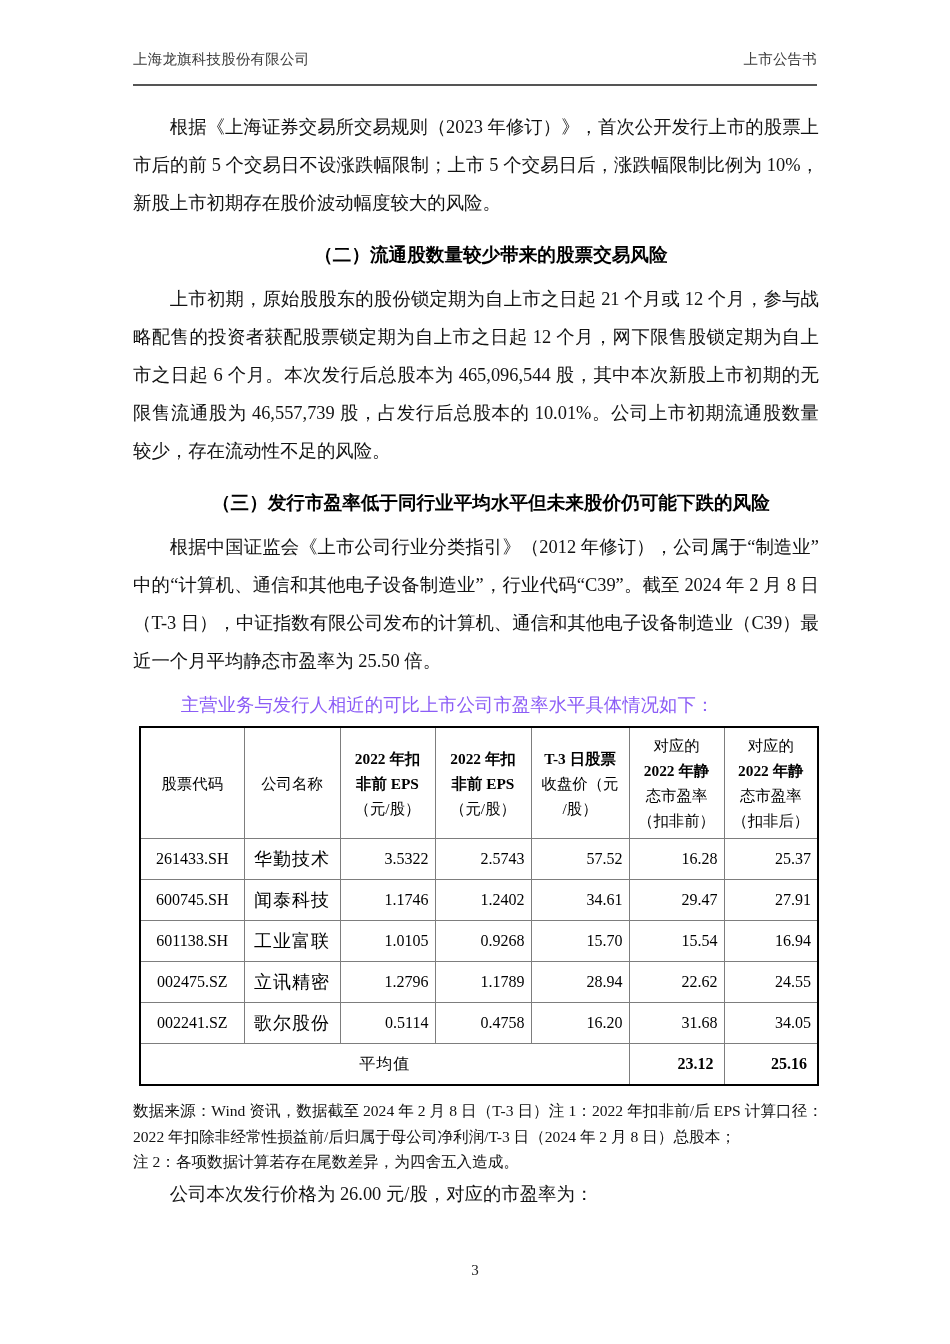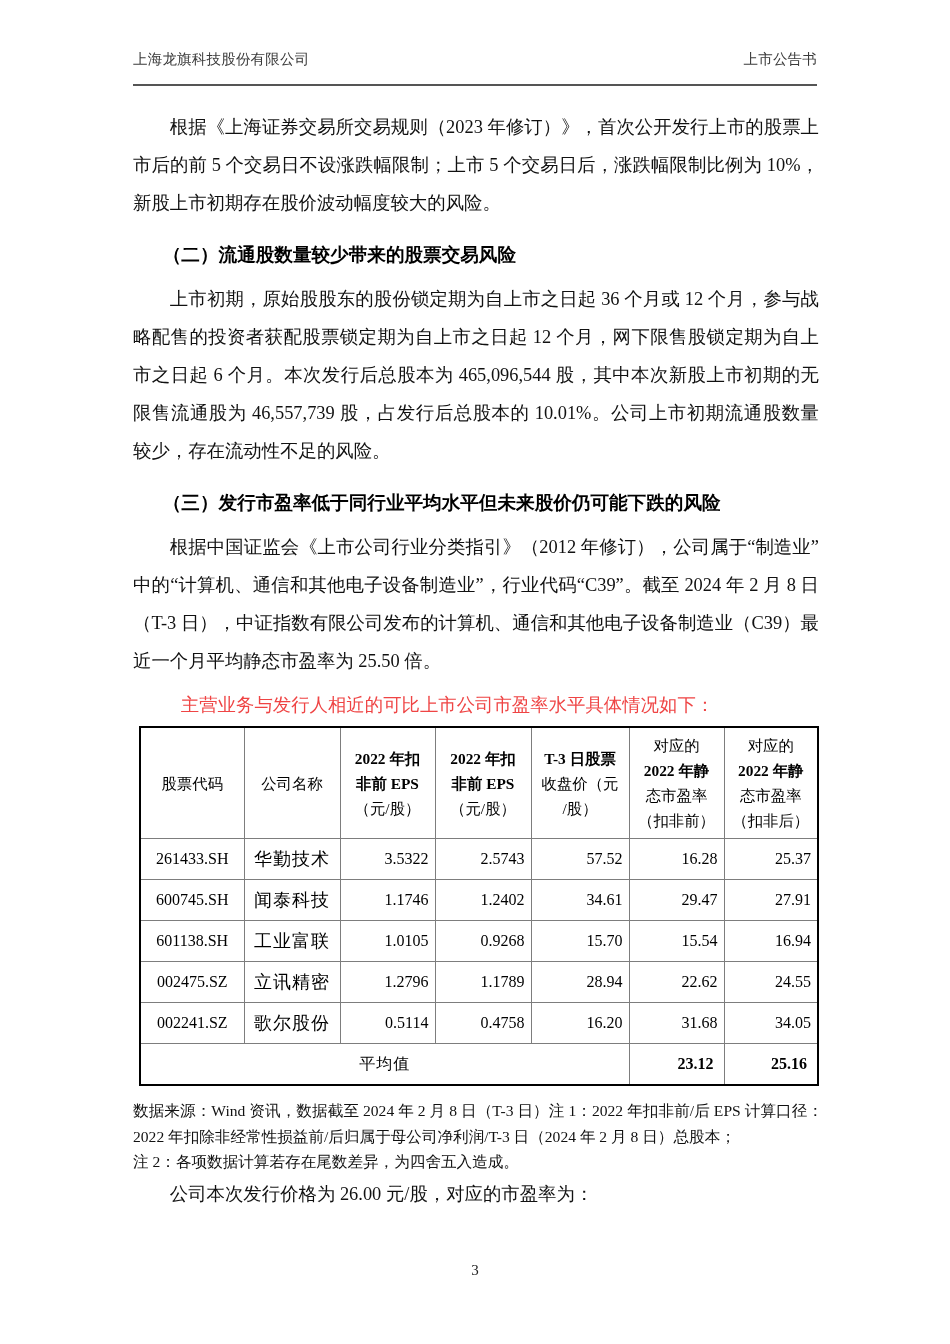--- a/index.html
+++ b/index.html
@@ -60,28 +60,29 @@
     text-indent: 2em;
     color: #111111;
   }
   h3.subhead {
     margin: 14px 0 6px 0;
     font-size: 18.6px;
     line-height: 38px;
     font-weight: bold;
     text-indent: 1.6em;
     color: #000000;
+    text-align: center;
   }
 
   .table-caption {
     margin: 8px 0 4px 0;
     font-size: 18.4px;
     line-height: 34px;
     text-indent: 2.6em;
-    color: #ef4444;
+    color: #8b5cf6;
   }
 
   
   table.pe-table {
     border-collapse: collapse;
     width: 678px;
     margin: 0 0 0 6px;
     table-layout: fixed;
     border: 2px solid #000000;
     font-size: 15.6px;
@@ -158,21 +159,21 @@
     <span>上市公告书</span>
   </div>
   <div class="header-rule"></div>
 
   <div class="content">
 
     <p class="para">根据《上海证券交易所交易规则（2023 年修订）》，首次公开发行上市的股票上市后的前 5 个交易日不设涨跌幅限制；上市 5 个交易日后，涨跌幅限制比例为 10%，新股上市初期存在股价波动幅度较大的风险。</p>
 
     <h3 class="subhead">（二）流通股数量较少带来的股票交易风险</h3>
 
-    <p class="para">上市初期，原始股股东的股份锁定期为自上市之日起 36 个月或 12 个月，参与战略配售的投资者获配股票锁定期为自上市之日起 12 个月，网下限售股锁定期为自上市之日起 6 个月。本次发行后总股本为 465,096,544 股，其中本次新股上市初期的无限售流通股为 46,557,739 股，占发行后总股本的 10.01%。公司上市初期流通股数量较少，存在流动性不足的风险。</p>
+    <p class="para">上市初期，原始股股东的股份锁定期为自上市之日起 21 个月或 12 个月，参与战略配售的投资者获配股票锁定期为自上市之日起 12 个月，网下限售股锁定期为自上市之日起 6 个月。本次发行后总股本为 465,096,544 股，其中本次新股上市初期的无限售流通股为 46,557,739 股，占发行后总股本的 10.01%。公司上市初期流通股数量较少，存在流动性不足的风险。</p>
 
     <h3 class="subhead">（三）发行市盈率低于同行业平均水平但未来股价仍可能下跌的风险</h3>
 
     <p class="para">根据中国证监会《上市公司行业分类指引》（2012 年修订），公司属于“制造业”中的“计算机、通信和其他电子设备制造业”，行业代码“C39”。截至 2024 年 2 月 8 日（T-3 日），中证指数有限公司发布的计算机、通信和其他电子设备制造业（C39）最近一个月平均静态市盈率为 25.50 倍。</p>
 
     <p class="table-caption">主营业务与发行人相近的可比上市公司市盈率水平具体情况如下：</p>
 
     <table class="pe-table">
       <colgroup>
         <col style="width:104px">

